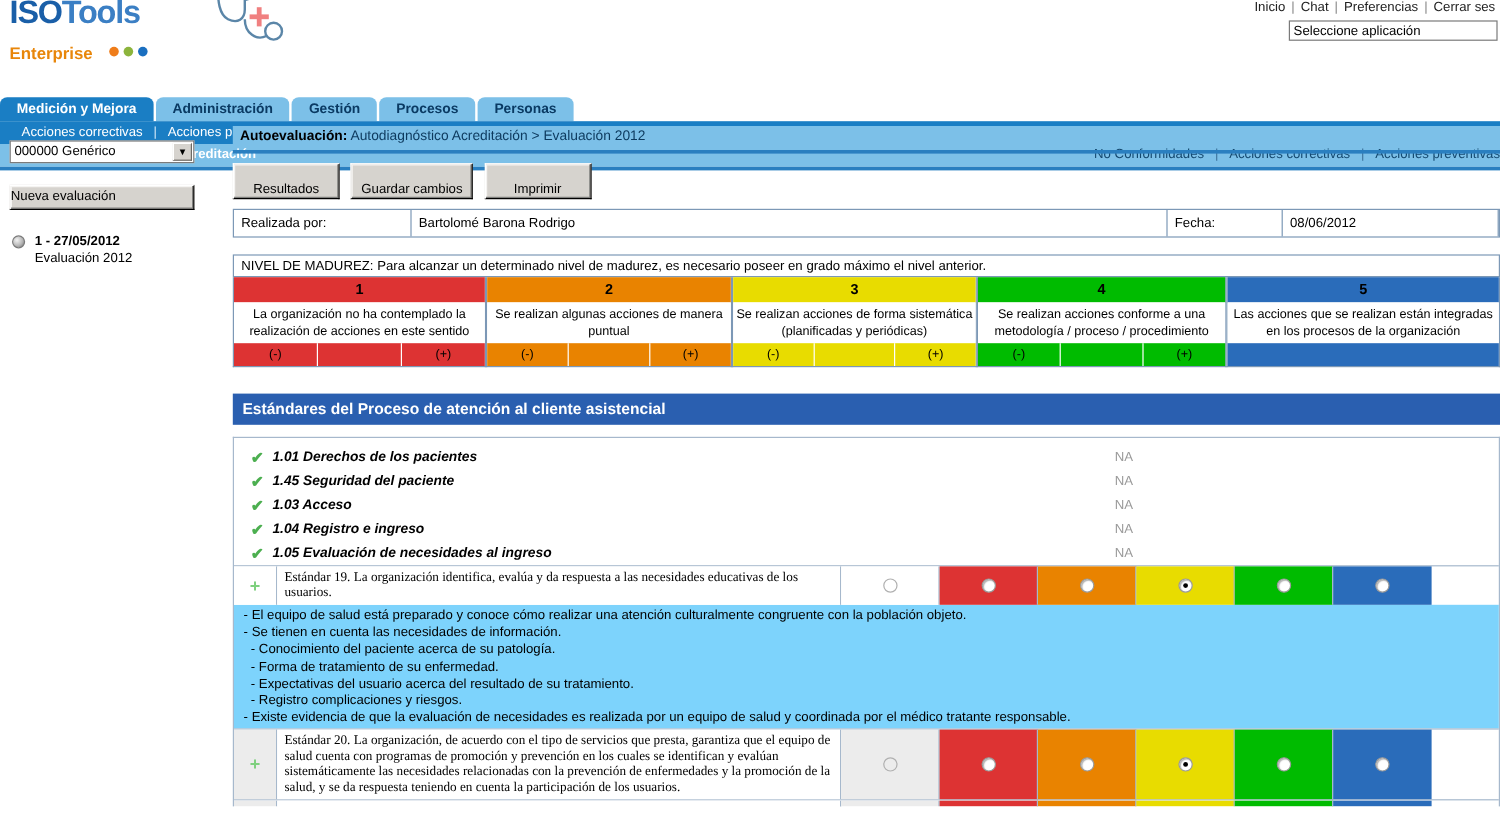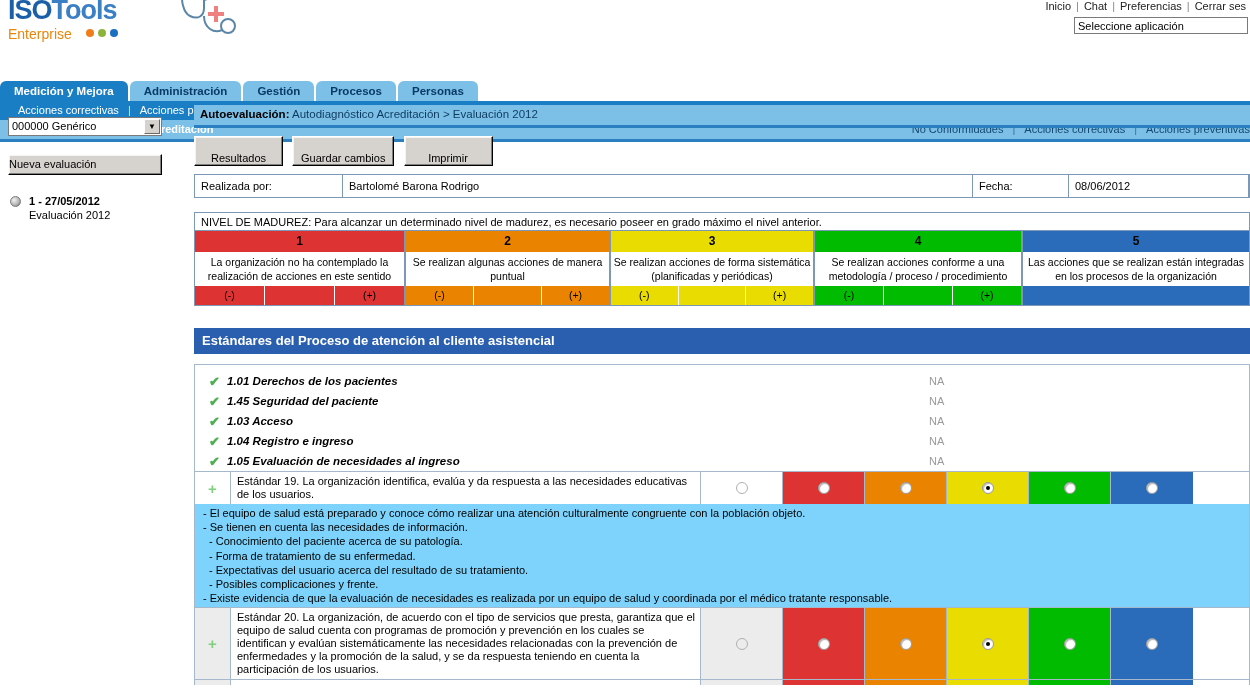--- a/index.html
+++ b/index.html
@@ -13,21 +13,21 @@
     color: #000;
   }
   #page { position: relative; width: 1250px; height: 700px; }
 
   
   .topbar { position: relative; height: 40px; background: #fff; }
   .logo { position: absolute; left: 8px; top: -3px; line-height: 1; }
   .logo .l1 { font-size: 27px; font-weight: bold; letter-spacing: -1px; }
   .logo .iso { color: #1a5fa8; }
   .logo .tools { color: #3b7fc4; }
-  .logo .l2 { font-size: 14px; font-weight: normal; color: #e8860a; letter-spacing: 0px; margin-top: 1px; }
+  .logo .l2 { font-size: 14px; font-weight: bold; color: #e8860a; letter-spacing: 0px; margin-top: 11px; }
   .dots { display: inline-block; margin-left: 6px; vertical-align: 2px; }
   .dot { display: inline-block; width: 8px; height: 8px; border-radius: 50%; margin-left: 4px; }
   .d1 { background: #ef7d1a; } .d2 { background: #8cb43c; } .d3 { background: #1a6fc0; }
   .steth { position: absolute; left: 170px; top: -6px; }
 
   .toplinks { position: absolute; right: 4px; top: 0px; font-size: 11px; color: #222; white-space: nowrap; }
   .toplinks a { color: #222; text-decoration: none; }
   .toplinks .sep { color: #888; margin: 0 5px; }
   .appselect {
     position: absolute; right: 2px; top: 17px;
@@ -178,21 +178,21 @@
 
   
   .std { display: flex; width: 1054px; border-top: 1px solid #a6b8cc; }
   .std .plus {
     width: 36px; border-right: 1px solid #a6b8cc;
     display: flex; align-items: center; justify-content: center;
     color: #7ed07e; font-size: 15px; font-weight: bold; background: #fff;
   }
   .std .txt {
     width: 470px; border-right: 1px solid #a6b8cc;
-    font-size: 11px; line-height: 13px; padding: 3px 5px 3px 6px; background: #fff;
+    font-size: 11px; line-height: 13px; padding: 3px 5px 3px 6px; background: #fff; font-family: Liberation Serif, serif;
   }
   .std .opt {
     width: 82px; border-right: 1px solid #a6b8cc;
     display: flex; align-items: center; justify-content: center;
   }
   .std .opt.na { background: #fff; }
   .std .opt.last { border-right: none; width: 82px; }
 
   .radio {
     width: 12px; height: 12px; border-radius: 50%;
@@ -414,21 +414,21 @@
             <span class="radio"></span>
           </div>
       </div>
 
       <div class="bullets">
         <div>- El equipo de salud está preparado y conoce cómo realizar una atención culturalmente congruente con la población objeto.</div>
         <div>- Se tienen en cuenta las necesidades de información.</div>
         <div class="ind">- Conocimiento del paciente acerca de su patología.</div>
         <div class="ind">- Forma de tratamiento de su enfermedad.</div>
         <div class="ind">- Expectativas del usuario acerca del resultado de su tratamiento.</div>
-        <div class="ind">- Posibles complicaciones y frente.</div>
+        <div class="ind">- Registro complicaciones y riesgos.</div>
         <div>- Existe evidencia de que la evaluación de necesidades es realizada por un equipo de salud y coordinada por el médico tratante responsable.</div>
       </div>
 
       <div class="std">
         <div class="plus grayrow">+</div>
         <div class="txt">Estándar 20. La organización, de acuerdo con el tipo de servicios que presta, garantiza que el equipo de salud cuenta con programas de promoción y prevención en los cuales se identifican y evalúan sistemáticamente las necesidades relacionadas con la prevención de enfermedades y la promoción de la salud, y se da respuesta teniendo en cuenta la participación de los usuarios.</div>
         <div class="opt na grayrow">
             <span class="radio empty"></span>
           </div>
         <div class="opt bg1">

